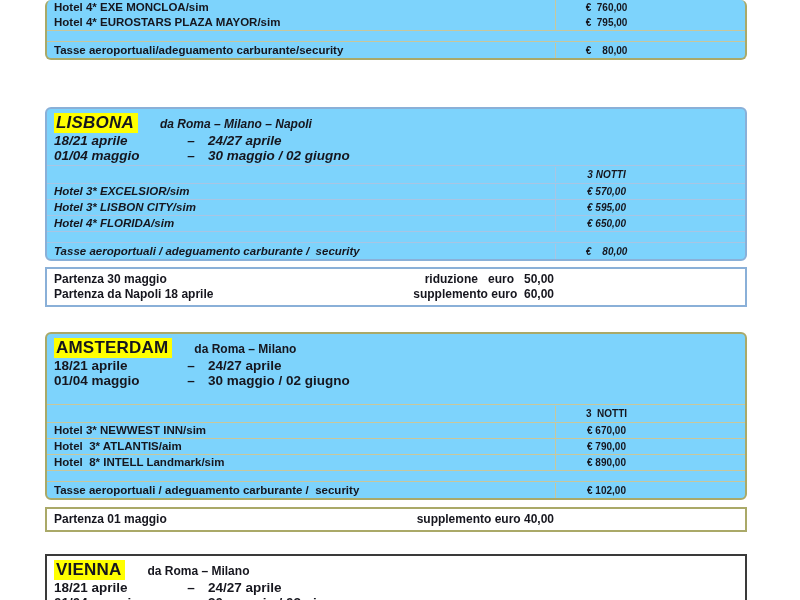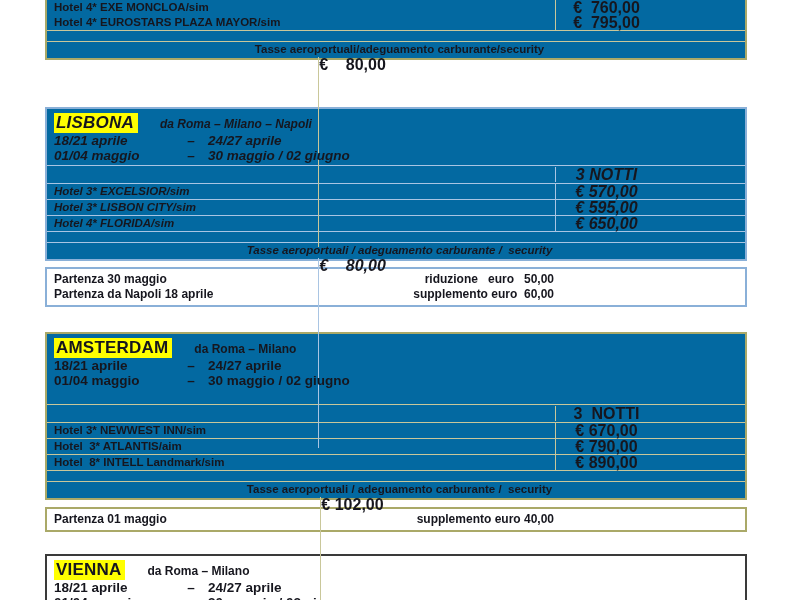--- a/index.html
+++ b/index.html
@@ -5,27 +5,27 @@
   html,body{margin:0;padding:0;}
   body{
     width:800px;height:600px;overflow:hidden;background:#ffffff;
     font-family:"Liberation Sans","DejaVu Sans",sans-serif;
     font-weight:700;color:#16161e;
   }
   .page{position:relative;width:800px;height:600px;}
   .col{position:absolute;left:45px;top:0;width:702px;}
 
   
-  .tbl{box-sizing:border-box;background:#0369a1;}
+  .tbl{box-sizing:border-box;background:#7dd3fc;border-radius:6px;}
   .row{display:flex;align-items:center;}
   .cell-label{flex:1 1 auto;padding-left:7px;font-size:11.5px;line-height:15px;white-space:pre;}
   .cell-price{flex:0 0 190px;box-sizing:border-box;text-align:center;padding-right:88px;
-              font-size:16px;line-height:15px;white-space:pre;}
+              font-size:10px;line-height:15px;white-space:pre;}
   .row-h15{height:15px;}
-  .row-h16{height:16px;flex-direction:column;}
+  .row-h16{height:16px;}
   .row-h17{height:17px;}
   .row-empty{height:10px;}
 
   
   .olive-outer{border:2px solid #aaa968;}
   .olive .b-top{border-top:1px solid #c9c79a;}
   .olive .v-sep{border-left:1px solid #c9c79a;}
   .blue-outer{border:2px solid #8ab0d8;}
   .blue .b-top{border-top:1px solid #a9c5e3;}
   .blue .v-sep{border-left:1px solid #a9c5e3;}

